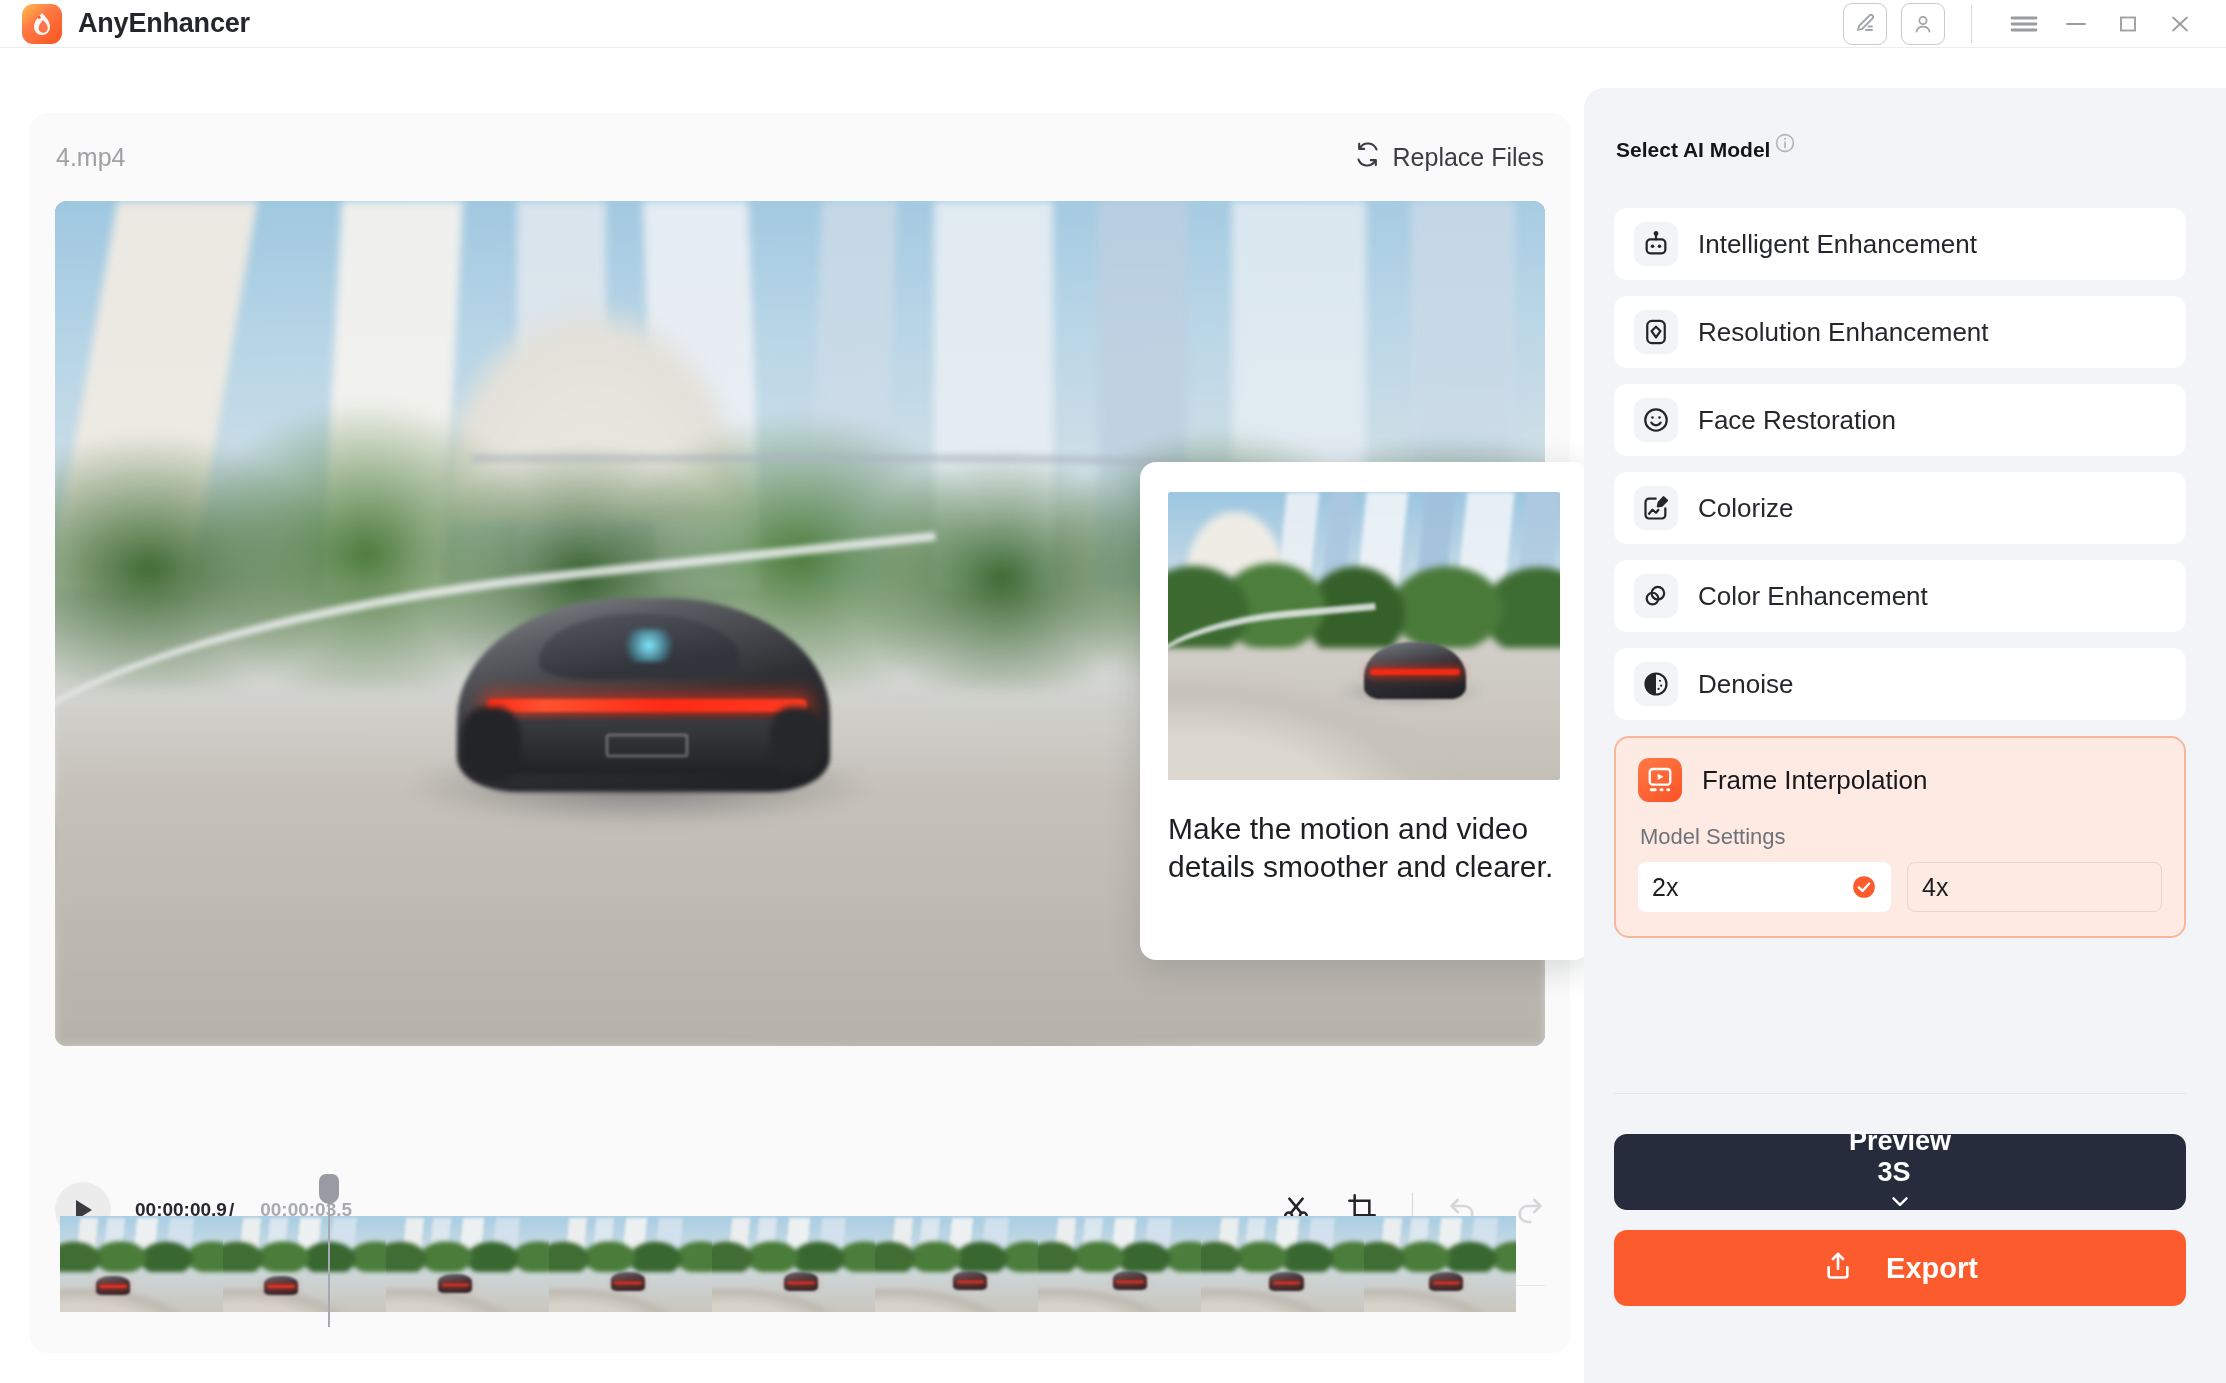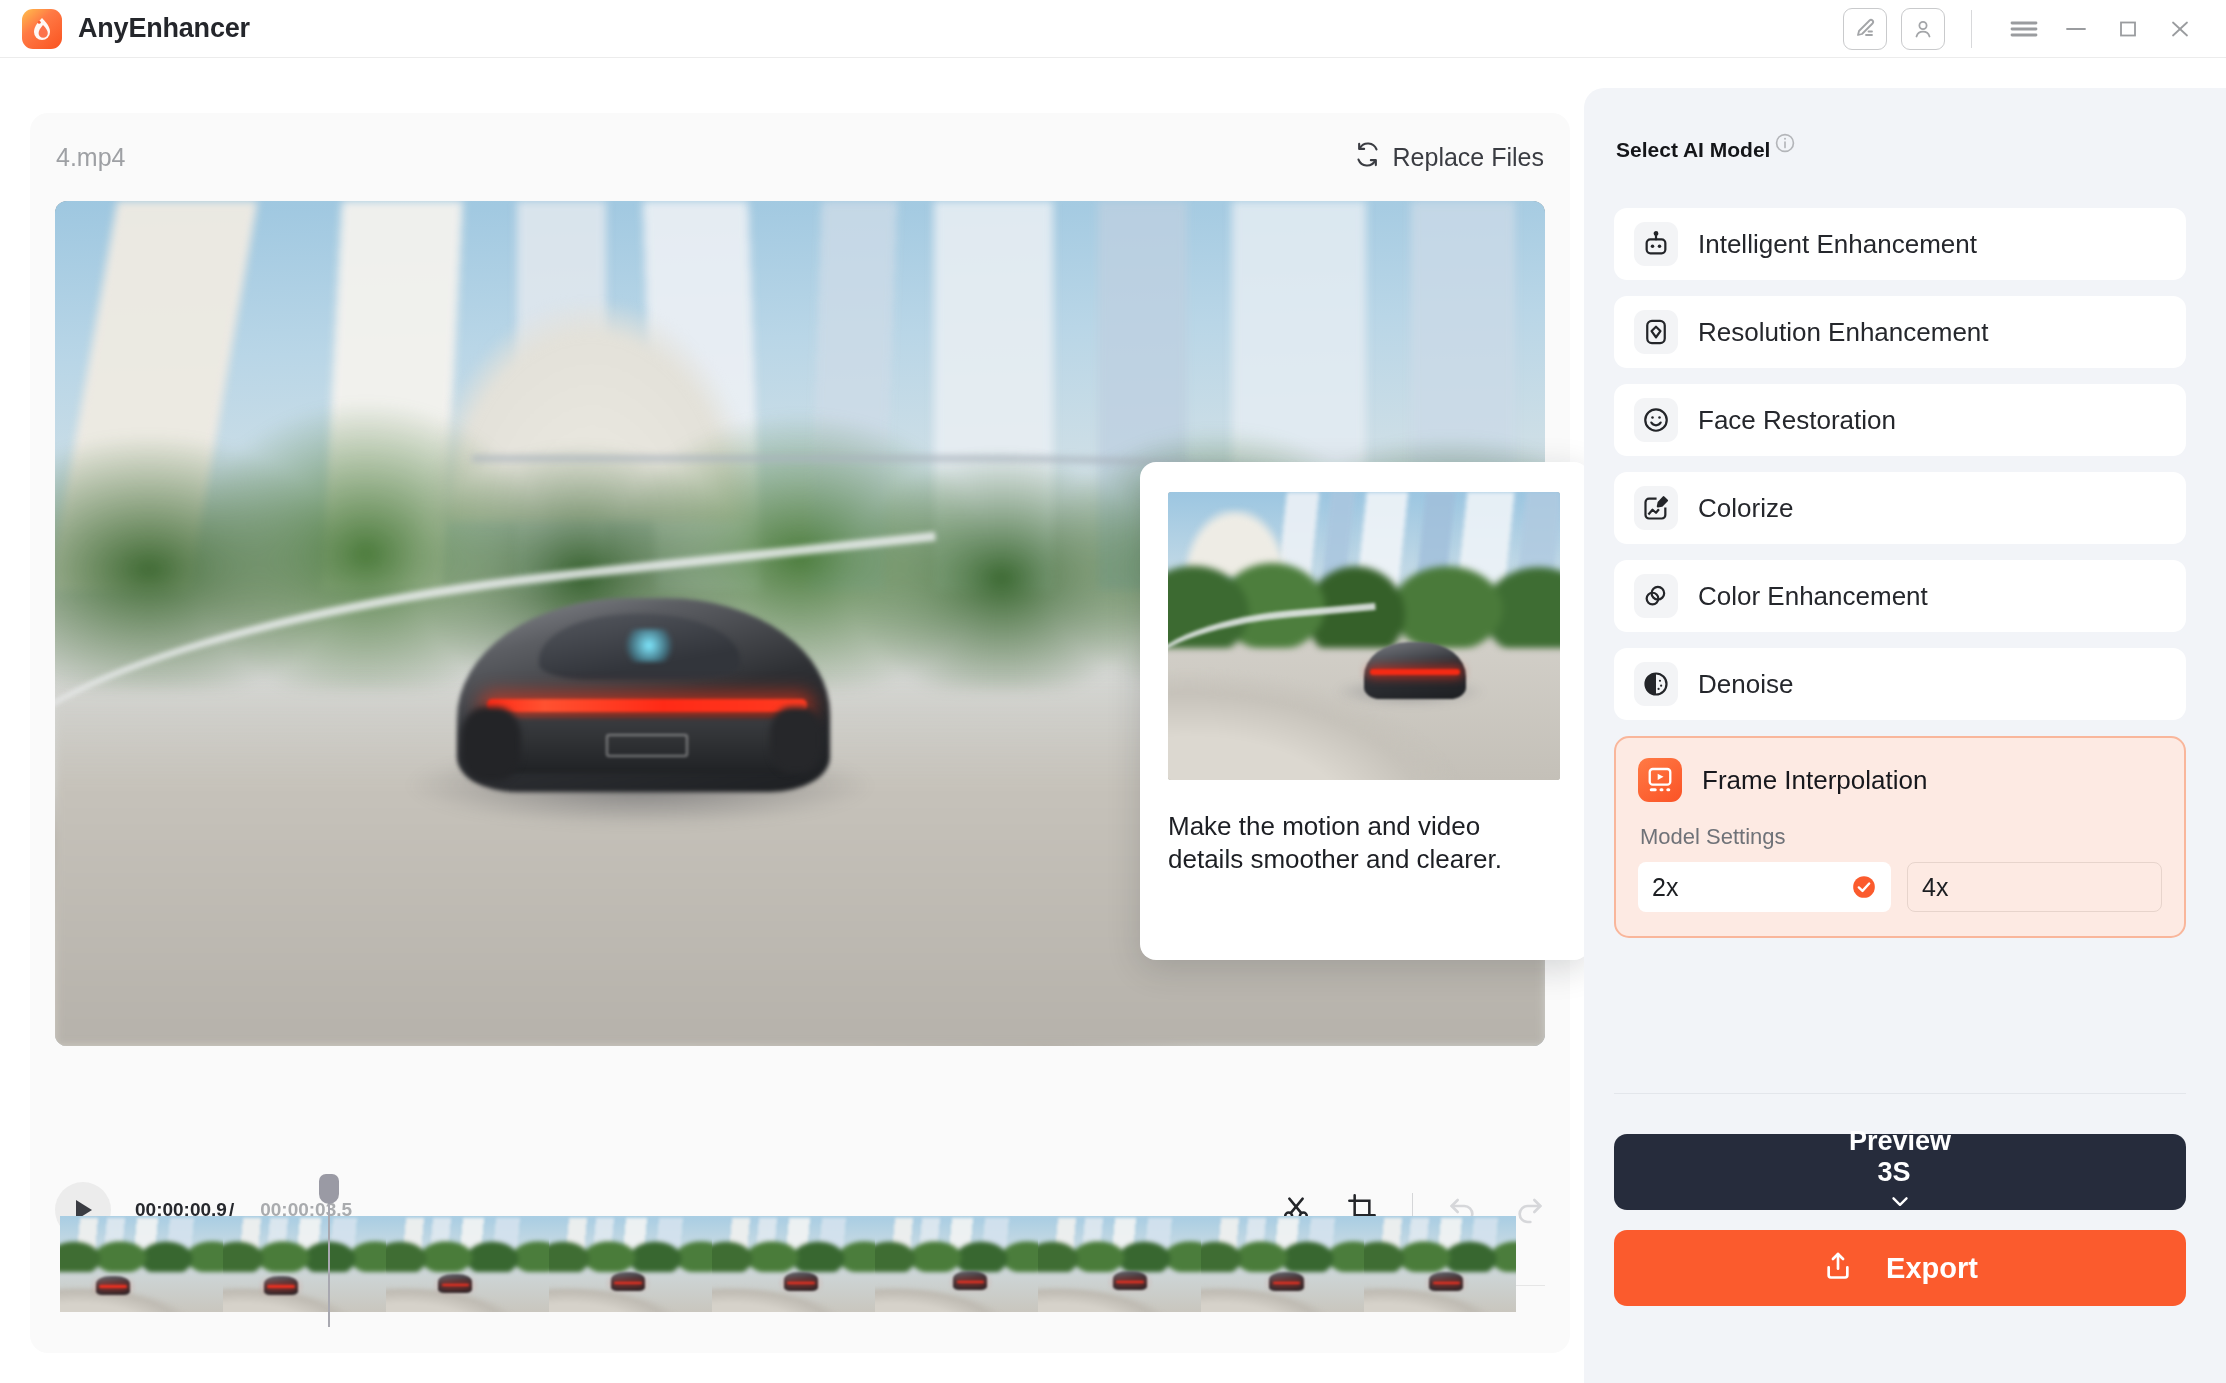--- a/index.html
+++ b/index.html
@@ -6,21 +6,21 @@
   html, body {
     width: 2226px; height: 1383px;
     font-family: "Liberation Sans", sans-serif;
     background: #ffffff;
     overflow: hidden;
   }
 
   
   .titlebar {
     position: absolute; top: 0; left: 0;
-    width: 2226px; height: 58px;
+    width: 2226px; height: 48px;
     background: #ffffff;
     border-bottom: 1px solid #ececec;
     display: flex; align-items: center;
   }
   .brand { display: flex; align-items: center; gap: 16px; margin-left: 22px; }
   .logo {
     width: 40px; height: 40px; border-radius: 11px;
     background: linear-gradient(140deg, #ffc04d 0%, #ff7a45 38%, #fa5320 100%);
     display: flex; align-items: center; justify-content: center;
     flex: none;
@@ -259,21 +259,21 @@
   .ttf-rail  { position:absolute; left:-6%; top:42%; width:60%; height:28%;
     border-top: 7px solid rgba(234,236,238,.85); border-radius: 64% 0 0 0; transform: rotate(-5deg); filter: blur(1.6px); }
   .ttf-car   { position:absolute; left:50%; top:52%; width:26%; height:20%; }
   .ttf-car .b { position:absolute; inset:0; background: linear-gradient(168deg,#7b7e85 0%, #2f3136 50%, #1c1e21 100%);
     border-radius: 44% 44% 16% 16% / 60% 60% 20% 20%; filter: blur(1.2px); }
   .ttf-car .t { position:absolute; left:6%; top:48%; width:88%; height:10%;
     background:#f42a14; border-radius:4px; box-shadow:0 0 10px 3px rgba(244,42,20,.6); filter: blur(.8px); }
   .ttf-car .s { position:absolute; left:-30%; top:70%; width:150%; height:42%;
     background: radial-gradient(ellipse at 50% 40%, rgba(70,74,86,.45) 0%, rgba(70,74,86,0) 70%); filter: blur(4px); }
   .tt-text {
-    margin-top: 30px; font-size: 26px; line-height: 1.28; color: #1d1f24; width: 392px;
+    margin-top: 30px; font-size: 30px; line-height: 1.28; color: #1d1f24; width: 392px;
   }
 
   
   .right-panel {
     position: absolute; left: 1584px; top: 88px;
     width: 642px; height: 1295px;
     background: #f2f4f8; border-radius: 20px 0 0 0;
   }
   .panel-title-row {
     position: absolute; left: 32px; top: 50px; display: flex; align-items: flex-start; gap: 4px;

